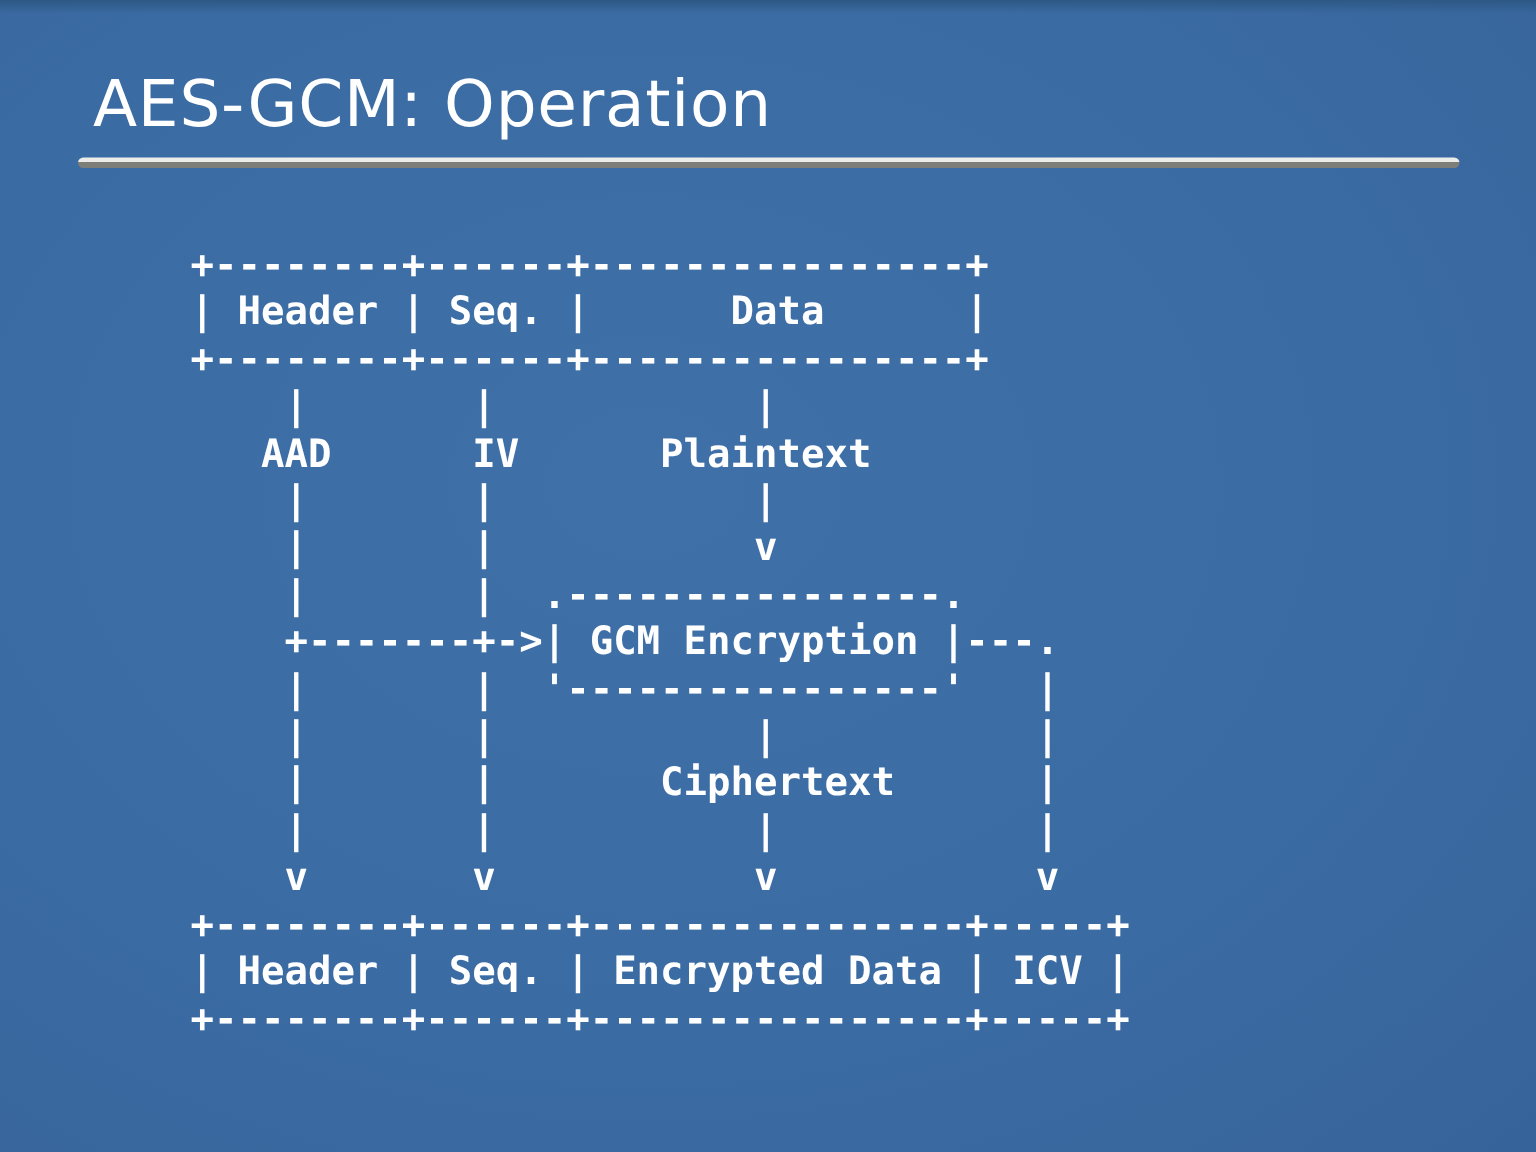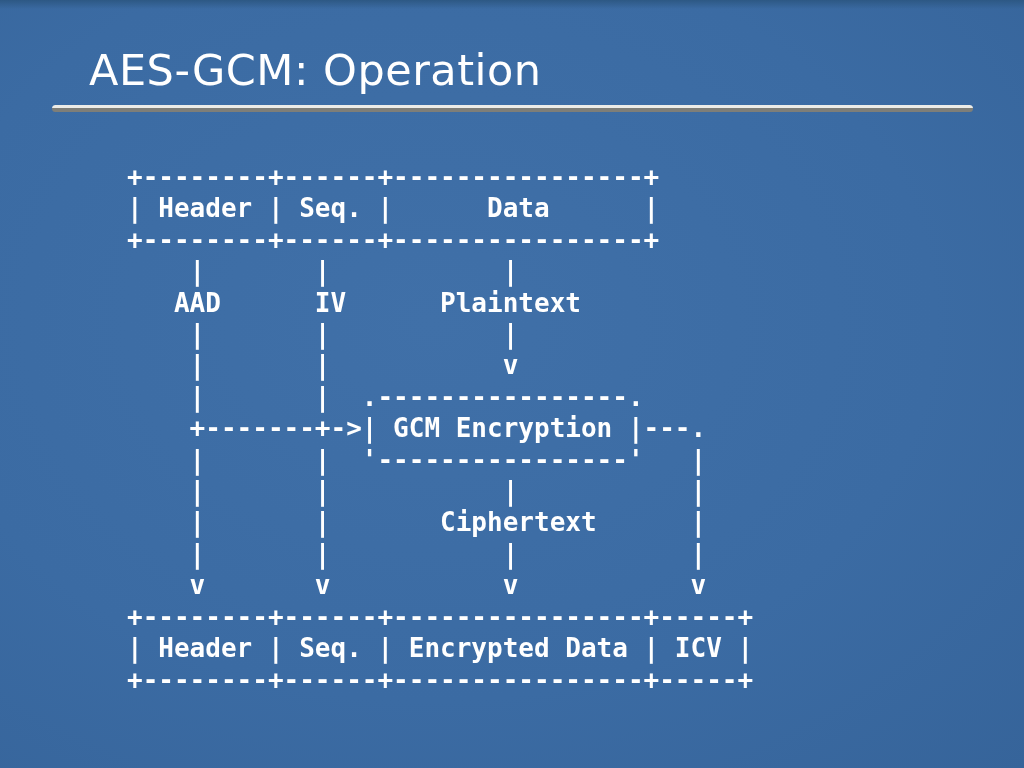--- a/index.html
+++ b/index.html
@@ -14,21 +14,21 @@
     width:1024px;height:768px;overflow:hidden;
     font-family:"DejaVu Sans",sans-serif;
   }
   .slide{
     position:relative;width:1024px;height:768px;
     background:
       linear-gradient(180deg, var(--bg-edge) 0px, rgba(45,88,132,0) 9px),
       radial-gradient(ellipse at 42% 42%, #4070a8 0%, var(--bg) 60%, #36649a 100%);
   }
   .title{
-    position:absolute;left:89px;top:46px;
+    position:absolute;left:62px;top:46px;
     font-size:43px;line-height:1.15;letter-spacing:0.5px;
     color:var(--text);
     white-space:nowrap;
   }
   .title-rule{
     position:absolute;left:52px;top:105px;width:921px;height:7px;
     border-radius:4px;
     background:linear-gradient(180deg, var(--rule-hi) 0 42%, var(--rule-sh) 42% 100%);
   }
   .ascii{

